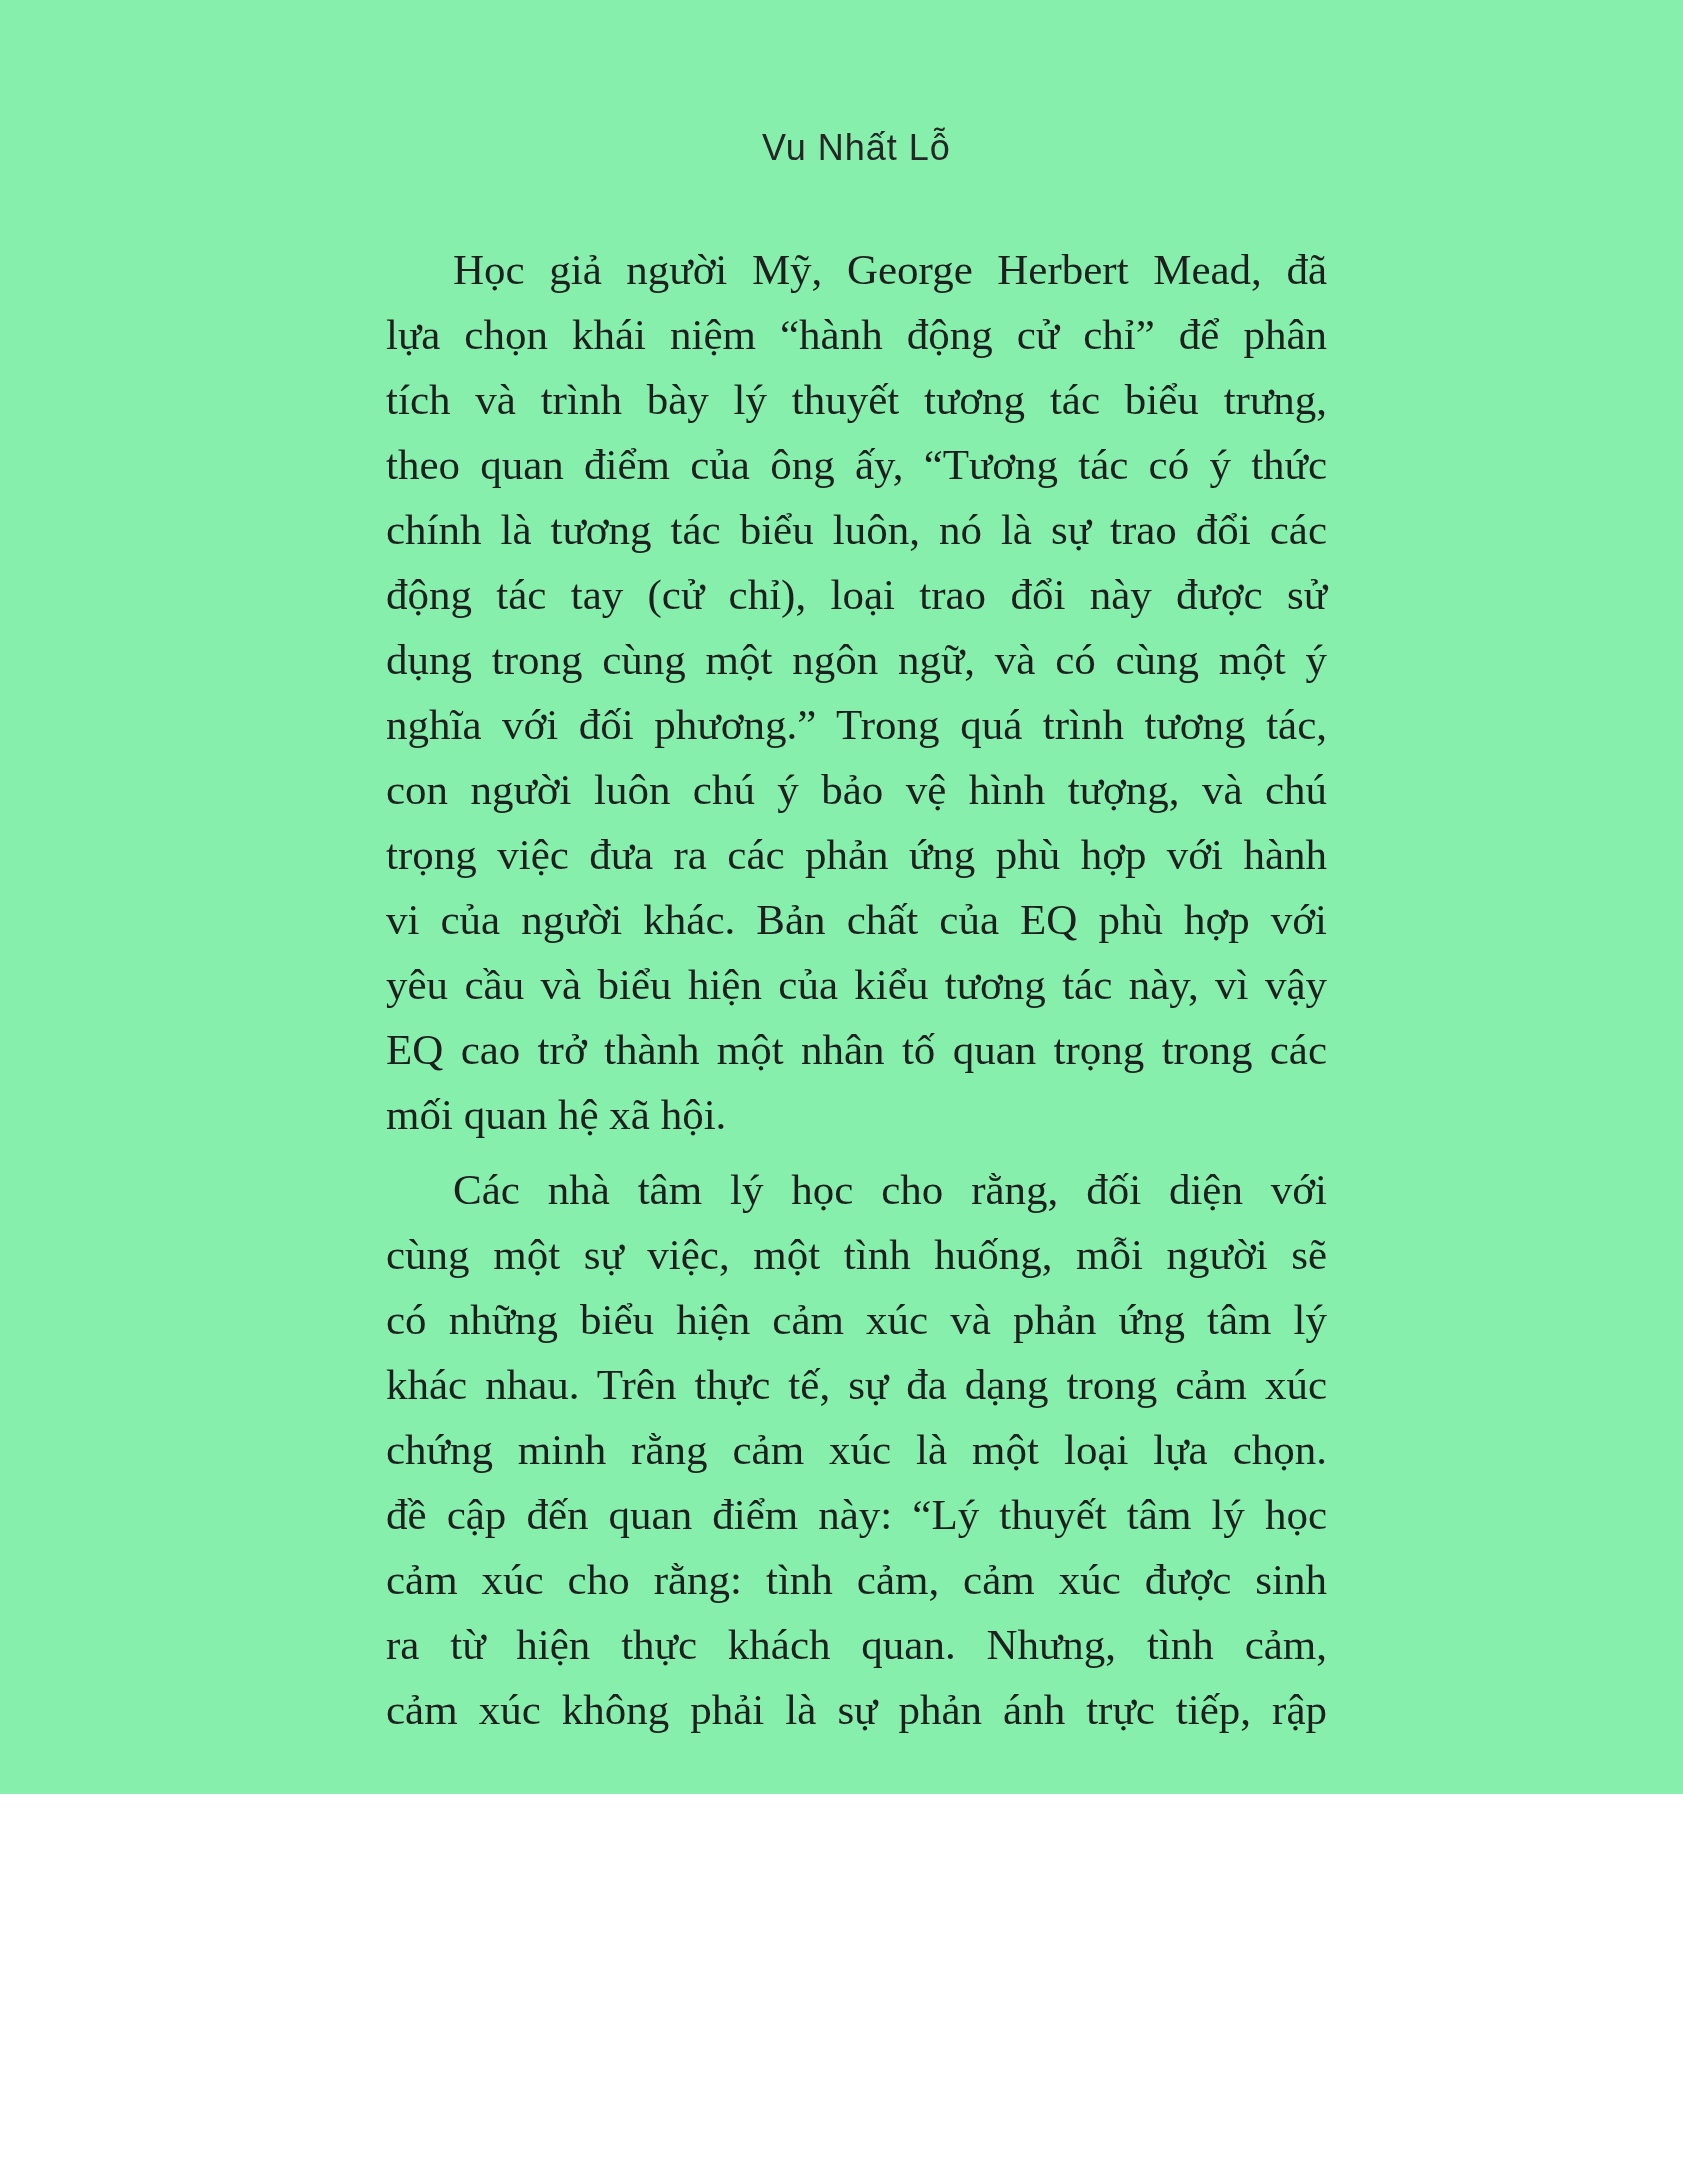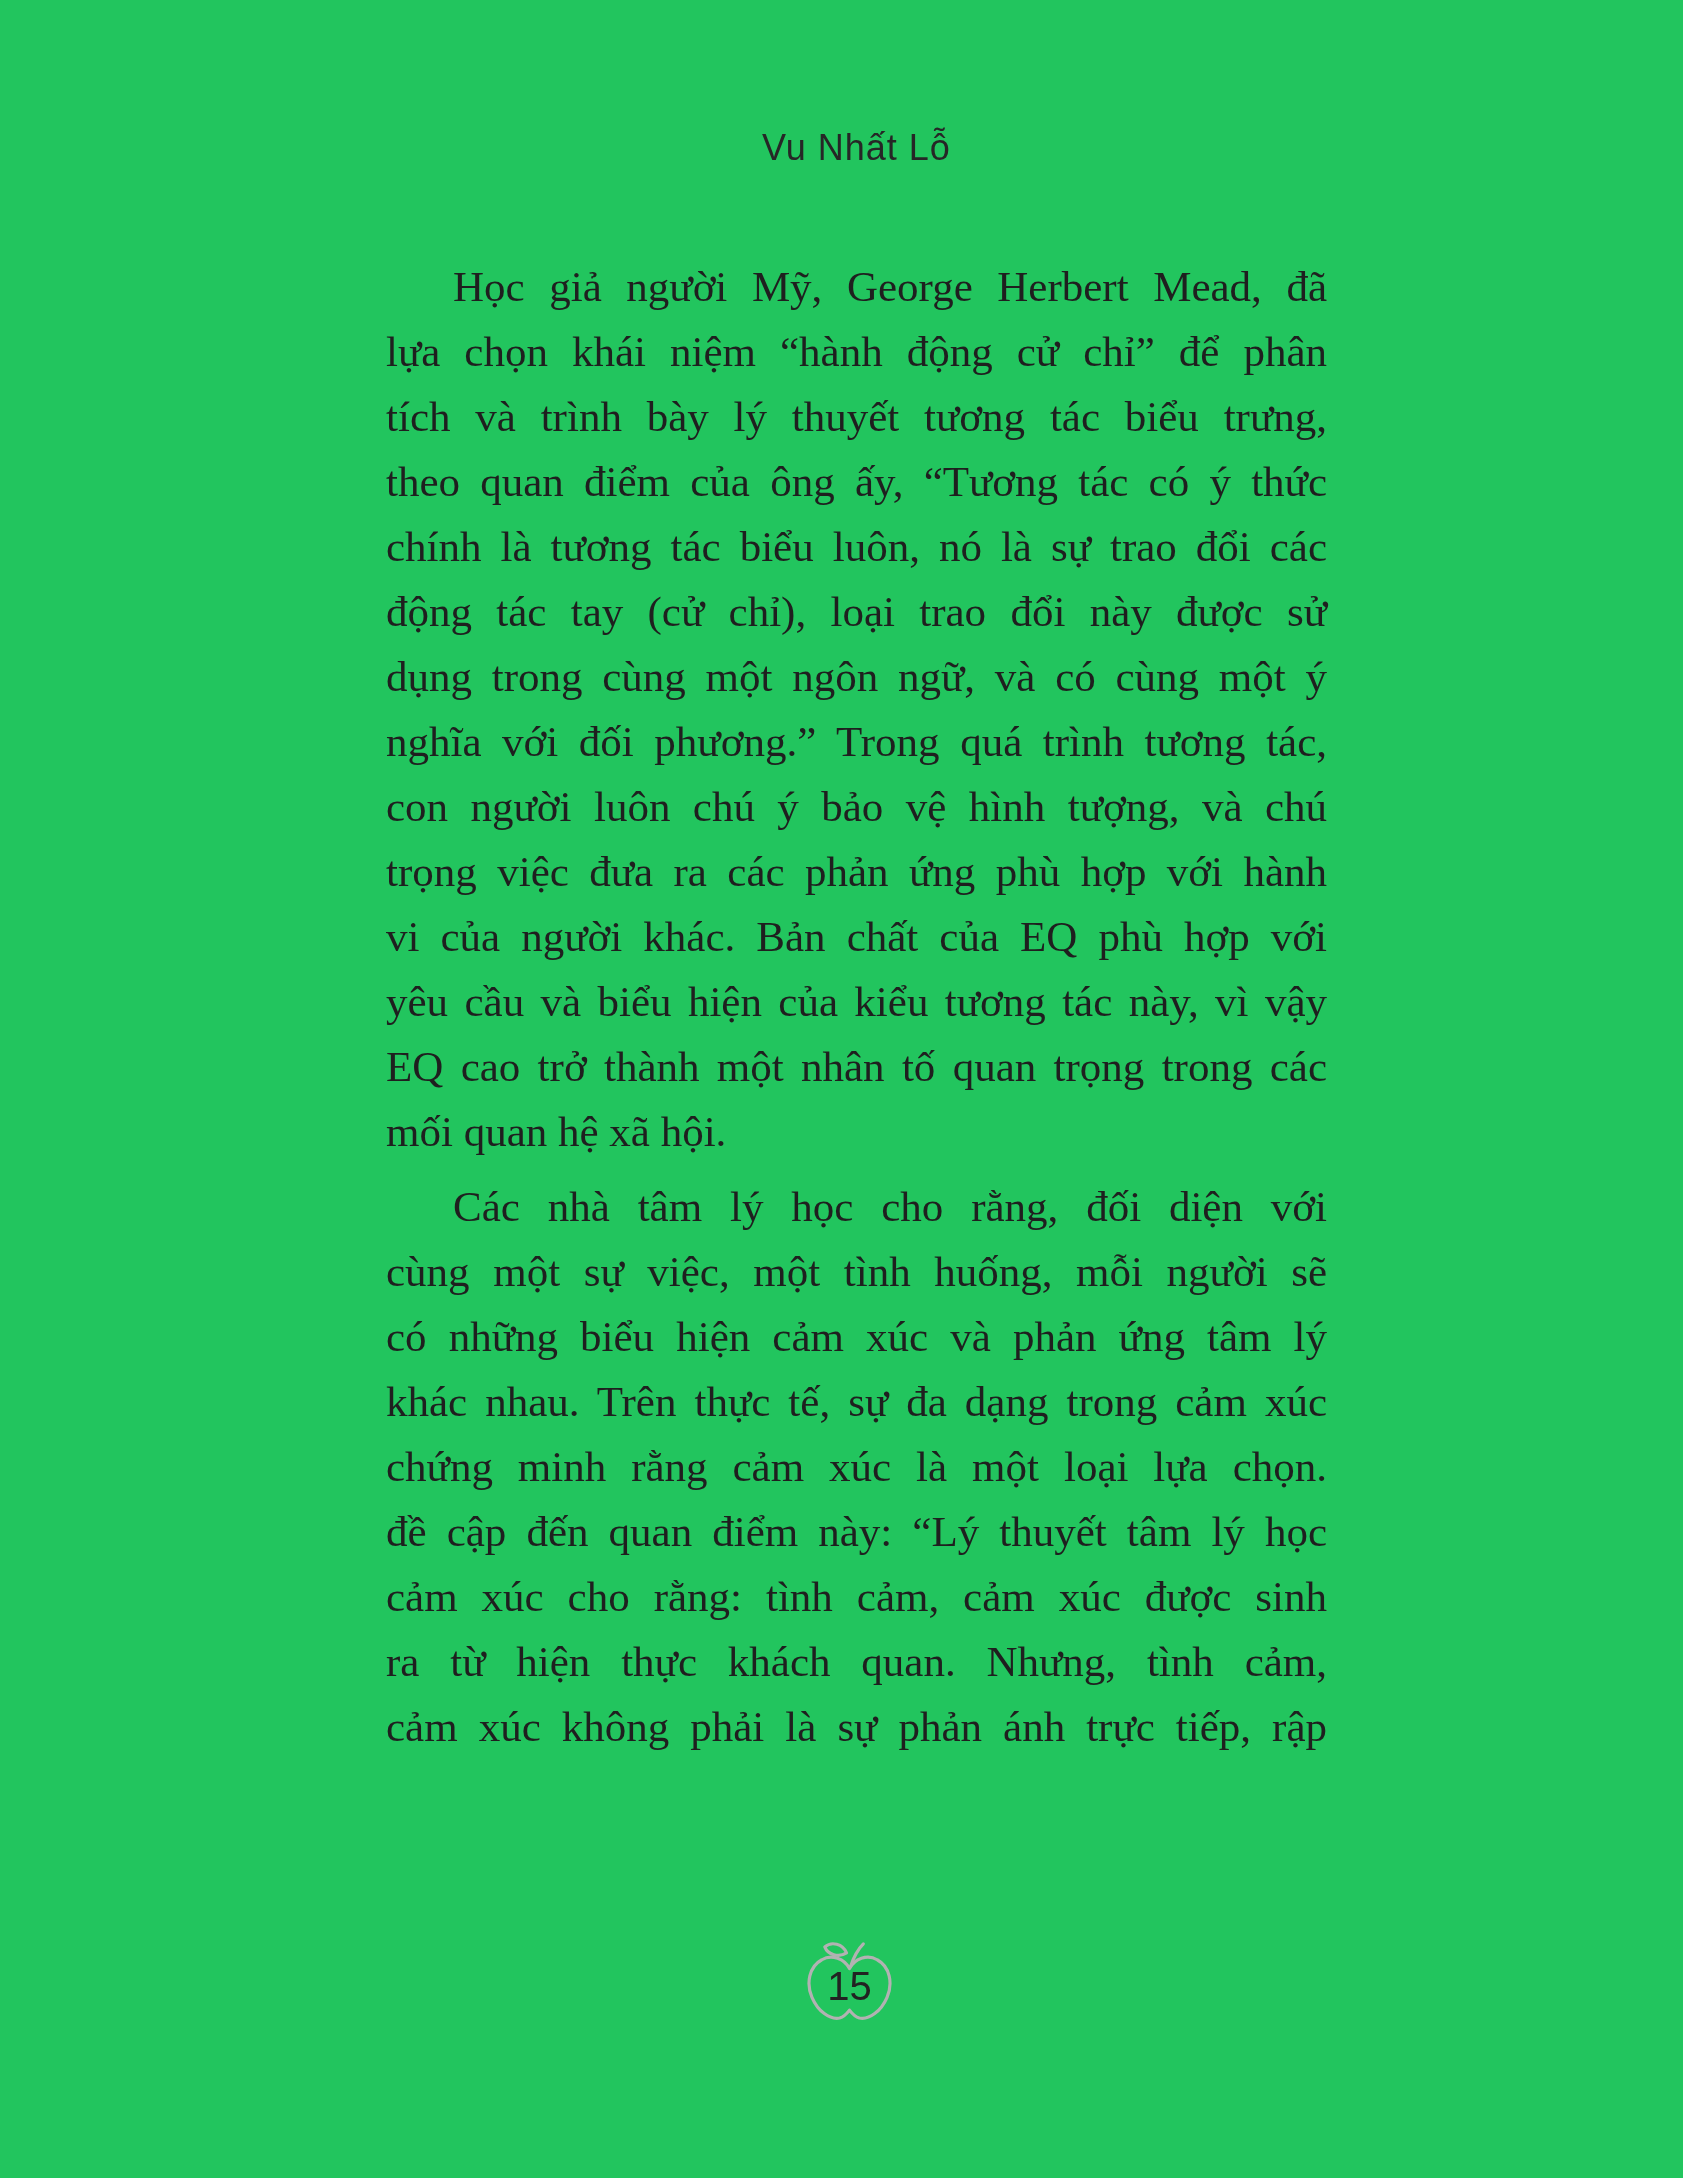--- a/index.html
+++ b/index.html
@@ -3,41 +3,41 @@
 <meta charset="utf-8">
 <style>
   html, body {
     margin: 0;
     padding: 0;
     background: #ffffff;
   }
   .book-page {
     position: relative;
     width: 1683px;
-    height: 2178px;
-    background: #22c55e;
+    height: 1794px;
+    background: #86efac;
     overflow: hidden;
     font-family: "Liberation Serif", "DejaVu Serif", serif;
     color: #1f1f1f;
   }
   .running-header {
     position: absolute;
     top: 127px;
     left: 386px;
     width: 941px;
     text-align: center;
     font-family: "Liberation Sans", "DejaVu Sans", sans-serif;
     font-size: 36px;
     font-weight: 500;
     letter-spacing: 1px;
     color: #262626;
   }
   .text-block {
     position: absolute;
-    top: 254px;
+    top: 237px;
     left: 386px;
     width: 941px;
   }
   .paragraph { margin: 0; padding: 0; }
   .paragraph + .paragraph { margin-top: 10px; }
   .line {
     height: 65px;
     line-height: 65px;
     font-size: 43px;
     text-align: justify;

